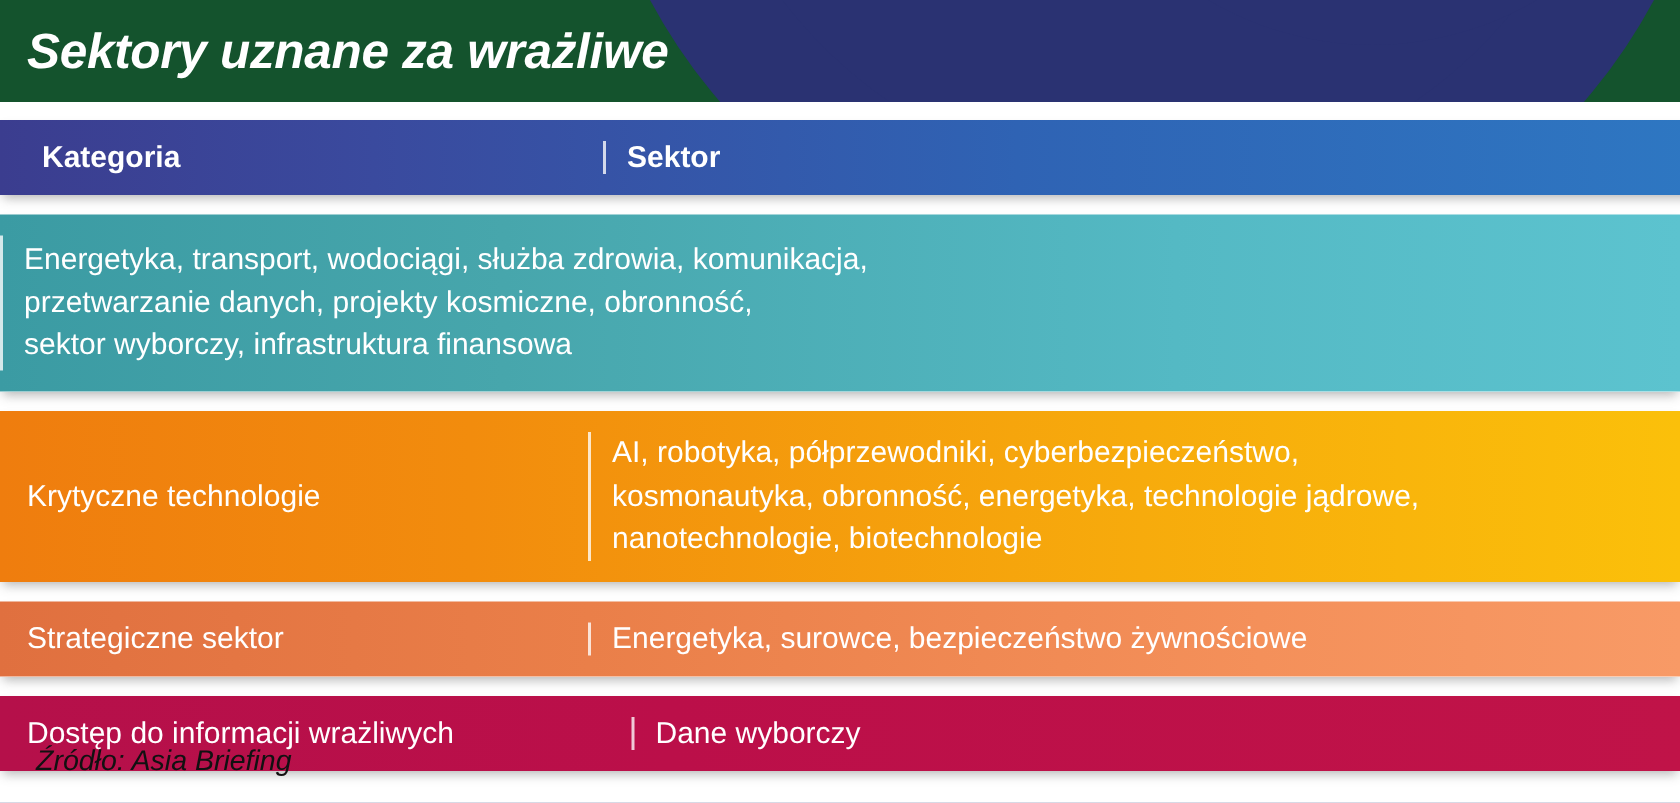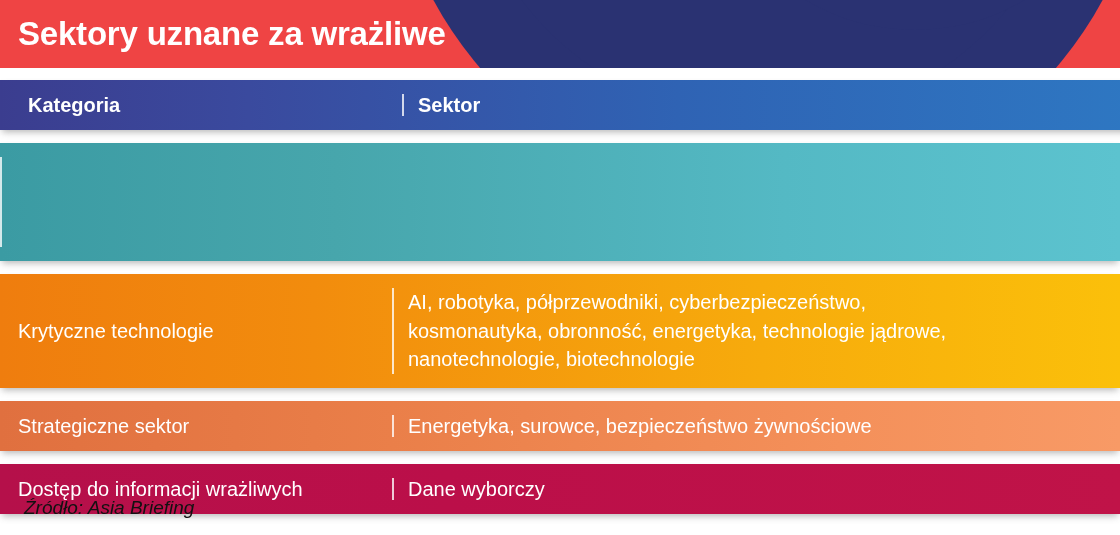--- a/index.html
+++ b/index.html
@@ -16,22 +16,23 @@
     height: 535px;
     background: #ffffff;
     overflow: hidden;
   }
 
   
   .title-band {
     position: relative;
     width: 1120px;
     height: 68px;
-    background: #ef4444;
+    background: #14532d;
     overflow: hidden;
+    font-style: italic;
   }
   .title-band .deco {
     position: absolute;
     border-radius: 50%;
     background: #2a3272;
     pointer-events: none;
   }
   .deco-a { width: 760px; height: 760px; left: 388px;  top: -560px; }
   .deco-b { width: 620px; height: 620px; left: 458px;  top: -498px; background: #0b1163; }
   .deco-c { width: 430px; height: 430px; left: 700px;  top: -400px; background: #2a3272; }
@@ -55,21 +56,21 @@
     padding-top: 12px;
   }
   .row {
     position: relative;
     display: flex;
     align-items: stretch;
     width: 1120px;
     margin-bottom: 13px;
     box-shadow: 0 4px 7px -2px rgba(90,90,90,0.45);
   }
-  .row:last-child { margin-bottom: 0; }
+  .row:last-child { margin-bottom: 0; gap: 29px; }
 
   .cell-cat {
     flex: 0 0 392px;
     display: flex;
     align-items: center;
     padding: 0 0 0 18px;
     box-sizing: border-box;
   }
   .cell-sec {
     flex: 1 1 auto;
@@ -160,20 +161,25 @@
       </div>
       <div class="cell-sec">
         <span class="divider"></span>
         <span>Sektor</span>
       </div>
     </div>
 
     <div class="row row-1">
       <div class="cell-sec">
         <span class="divider"></span>
+        <span class="sec-text">
+          <span class="line">Energetyka, transport, wodociągi, służba zdrowia, komunikacja,</span>
+          <span class="line">przetwarzanie danych, projekty kosmiczne, obronność,</span>
+          <span class="line">sektor wyborczy, infrastruktura finansowa</span>
+        </span>
       </div>
     </div>
 
     <div class="row row-2">
       <div class="cell-cat">
         <span class="cat-label">Krytyczne technologie</span>
       </div>
       <div class="cell-sec">
         <span class="divider"></span>
         <span class="sec-text">

